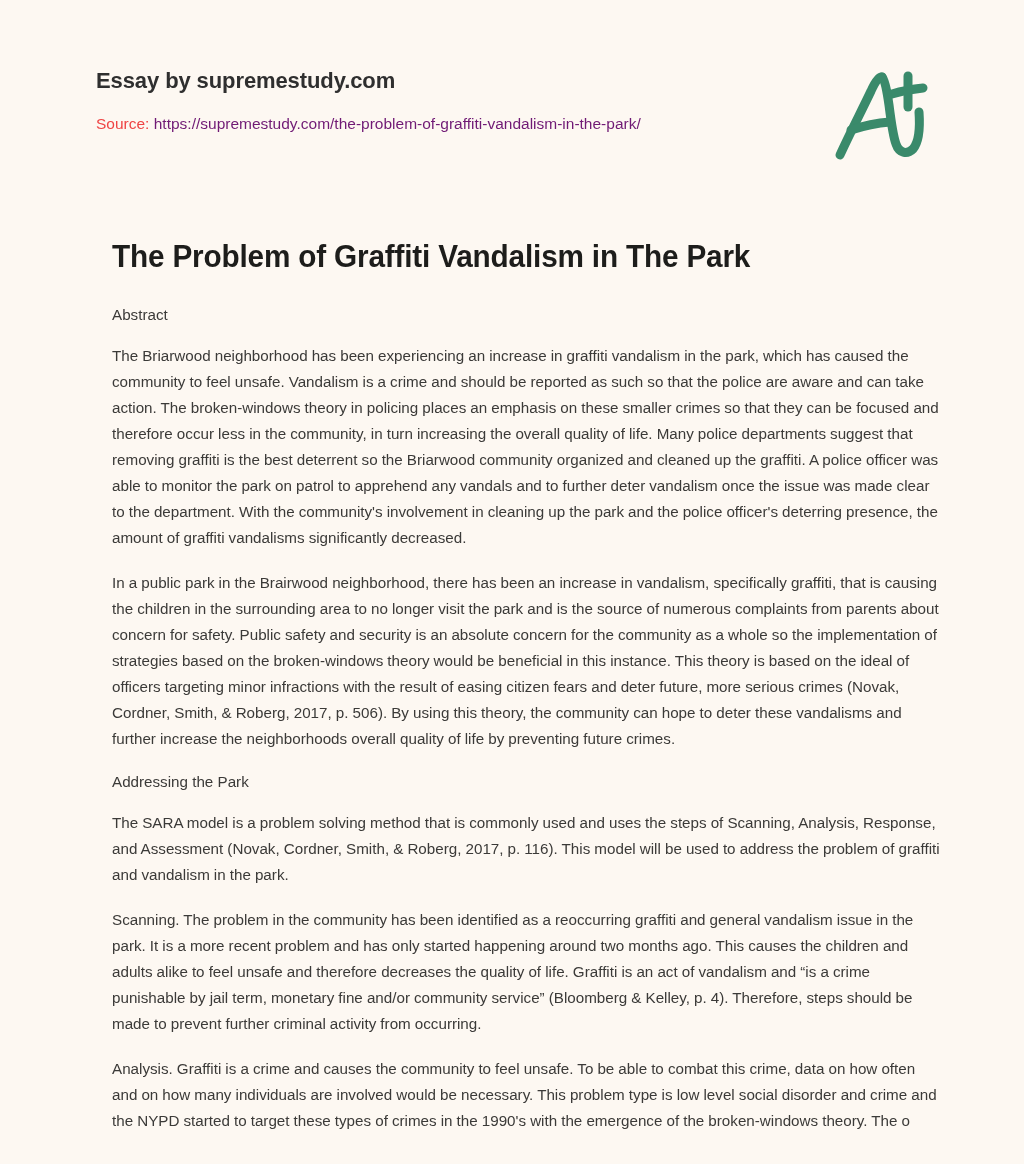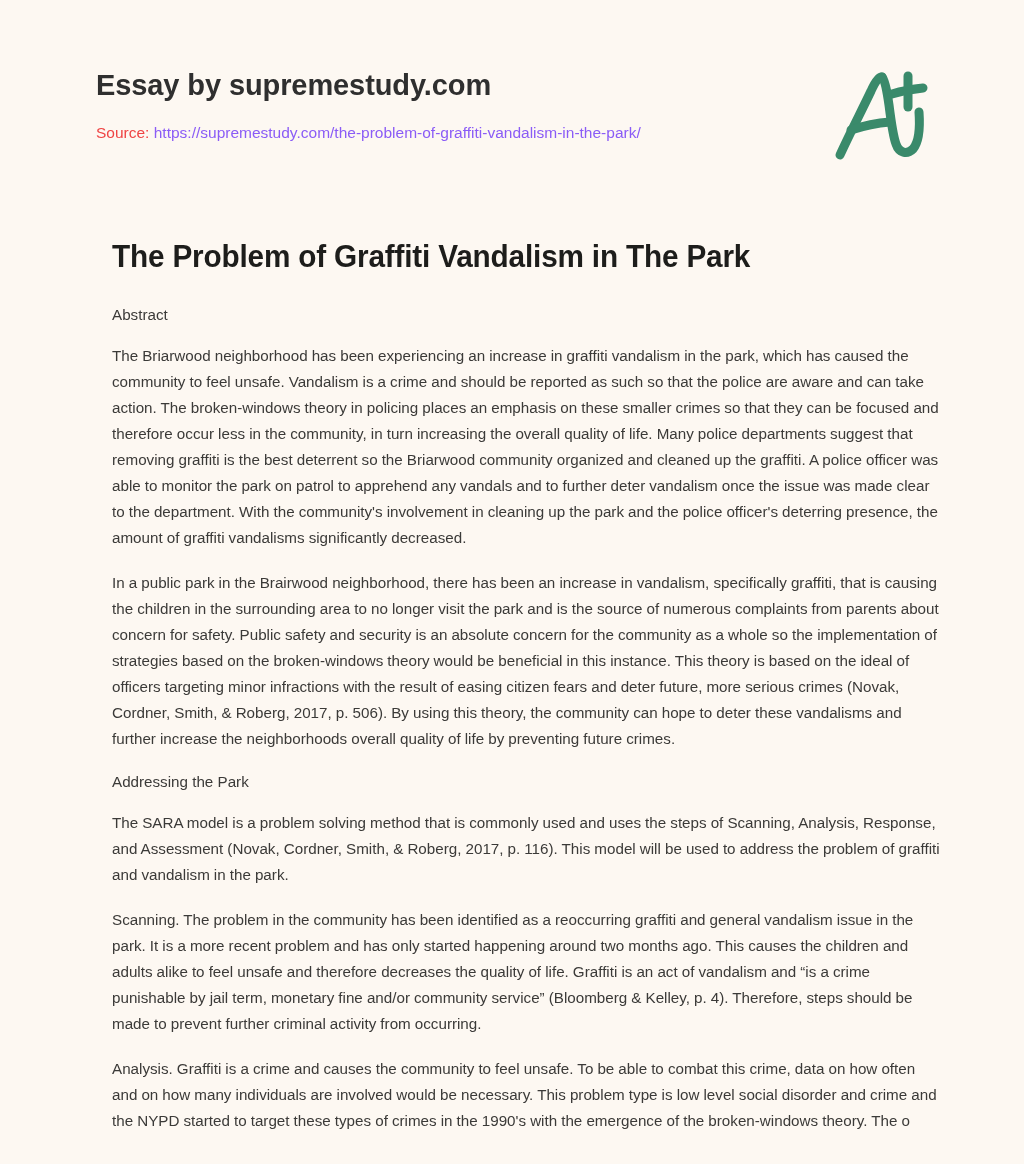--- a/index.html
+++ b/index.html
@@ -31,39 +31,39 @@
     box-sizing: border-box;
     display: flex;
     align-items: flex-start;
     justify-content: space-between;
   }
   .header-left {
     display: block;
     padding-top: 6px;
   }
   .site-byline {
-    font-size: 29px;
+    font-size: 22px;
     font-weight: bold;
     color: #2f2f2f;
     letter-spacing: -0.1px;
     line-height: 1.2;
     margin: 0;
     white-space: nowrap;
   }
   .source-line {
     margin-top: 20px;
     font-size: 15.5px;
     line-height: 1.3;
     white-space: nowrap;
   }
   .source-label {
     color: #ef4444;
   }
   .source-url {
-    color: #8b5cf6;
+    color: #701a75;
     text-decoration: none;
   }
 
   
   .logo-wrap {
     width: 104px;
     height: 104px;
     flex: 0 0 auto;
     margin-top: 2px;
     margin-right: 6px;

